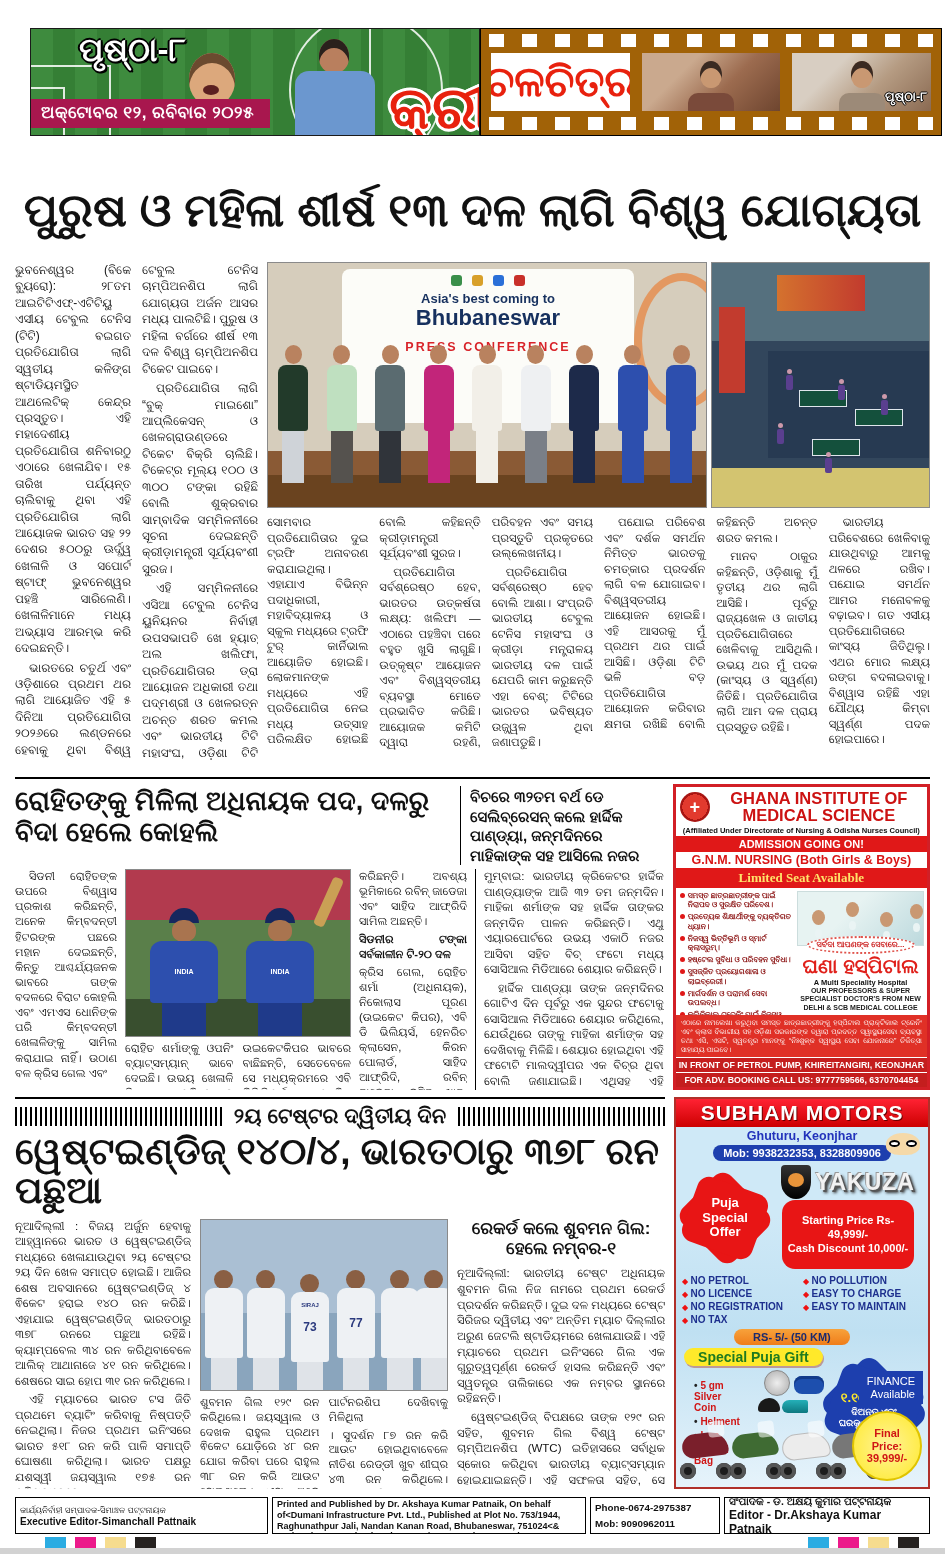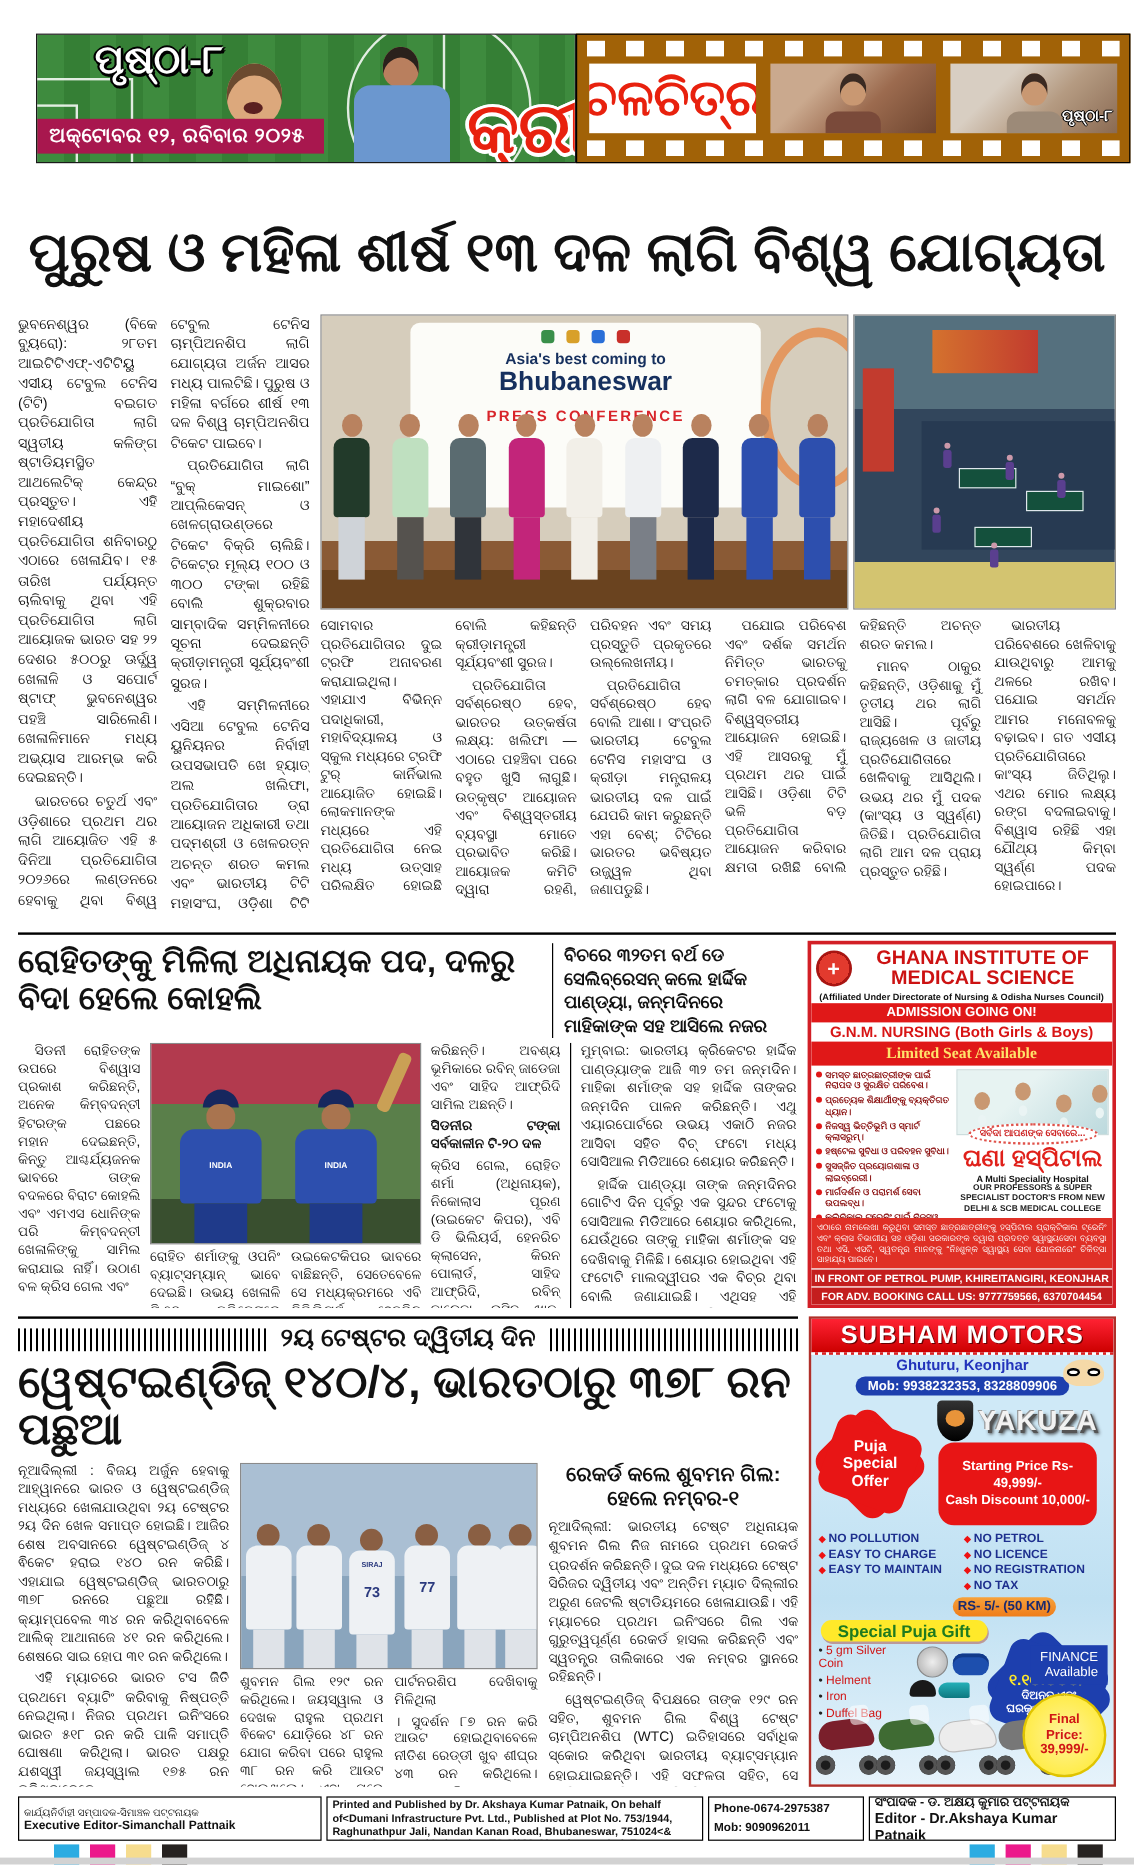--- a/index.html
+++ b/index.html
@@ -173,25 +173,25 @@
   .yaku-shield:before{content:"";position:absolute;left:7px;top:8px;width:16px;height:14px;border-radius:50%;background:#e8943a;}
   .yaku-name{font-size:23px;font-weight:bold;color:#f2f2f2;letter-spacing:1px;
      text-shadow:-1px -1px 0 #999,2px 2px 0 #555,3px 3px 3px #333;}
   .sm-price{background:#e81515;color:#fff;border-radius:13px;text-align:center;font-weight:bold;font-size:11px;
      line-height:1.25;padding:14px 4px;margin:1px 8px;}
   .sm-points{display:flex;padding:3px 6px 1px;gap:2px;}
   .sm-points ul{list-style:none;margin:0;padding:0;font-size:10px;font-weight:bold;color:#1d2f8e;flex:1;}
   .sm-points li{margin-bottom:2px;}
   .sm-points li:before{content:"◆ ";color:#e11;font-size:8px;}
   .sm-rate{background:linear-gradient(#f7a23b,#ef7d1a);color:#1a2a6e;font-weight:bold;font-size:11px;border-radius:12px;
-     width:max-content;padding:2px 4px;margin:1px 0 1px 118px;}
+     width:max-content;padding:2px 19px;margin:1px 0 1px 58px;}
   .sm-gift-title{background:#ffe92a;color:#1f7a1f;font-weight:bold;font-size:14px;border-radius:10px;
      width:max-content;padding:1px 14px;margin:2px 0 2px 8px;box-shadow:1px 2px 0 #b99;}
   .sm-gift-row{display:flex;padding:0 6px;gap:2px;}
-  .sm-gifts{list-style:none;margin:0;padding:0;font-size:10px;font-weight:normal;color:#d01515;width:86px;}
+  .sm-gifts{list-style:none;margin:12px;padding:0;font-size:10px;font-weight:bold;color:#d01515;width:86px;}
   .sm-gifts li{margin-bottom:3px;}
   .sm-gifts li:before{content:"• ";color:#222;}
   .gift-imgs{position:relative;width:66px;flex:none;}
   .g-coin{position:absolute;left:6px;top:2px;width:24px;height:24px;border-radius:50%;background:radial-gradient(#eee,#aaa);border:1px solid #888;}
   .g-helm{position:absolute;left:0;top:30px;width:22px;height:14px;border-radius:11px 11px 3px 3px;background:#191919;}
   .g-iron{position:absolute;left:24px;top:32px;width:26px;height:13px;border-radius:10px 3px 2px 8px;background:linear-gradient(#25b0b8,#0d7880);}
   .g-bag{position:absolute;left:36px;top:8px;width:30px;height:18px;border-radius:8px;background:#1d4fae;box-shadow:inset 0 3px 0 #123a8a;}
   .burst-blue{position:relative;width:96px;height:82px;flex:none;display:flex;align-items:center;justify-content:center;text-align:center;}
   .burst-blue:before,.burst-blue:after{content:"";position:absolute;inset:5px;background:#1d3fae;border-radius:12px;}
   .burst-blue:before{transform:rotate(45deg);} .burst-blue:after{transform:rotate(20deg);}
@@ -540,29 +540,29 @@
             <span class="yaku-name">YAKUZA</span>
           </div>
           <div class="sm-price">
             <div>Starting Price Rs- 49,999/-</div>
             <div>Cash Discount 10,000/-</div>
           </div>
         </div>
       </div>
       <div class="sm-points">
         <ul>
-          <li>NO POLLUTION</li>
-          <li>EASY TO CHARGE</li>
-          <li>EASY TO MAINTAIN</li>
-        </ul>
-        <ul>
           <li>NO PETROL</li>
           <li>NO LICENCE</li>
           <li>NO REGISTRATION</li>
           <li>NO TAX</li>
+        </ul>
+        <ul>
+          <li>NO POLLUTION</li>
+          <li>EASY TO CHARGE</li>
+          <li>EASY TO MAINTAIN</li>
         </ul>
       </div>
       <div class="sm-rate">RS- 5/- (50 KM)</div>
       <div class="sm-gift-title">Special Puja Gift</div>
       <div class="sm-gift-row">
         <ul class="sm-gifts">
           <li>5 gm Silver Coin</li>
           <li>Helment</li>
           <li>Iron</li>
           <li>Duffel Bag</li>

